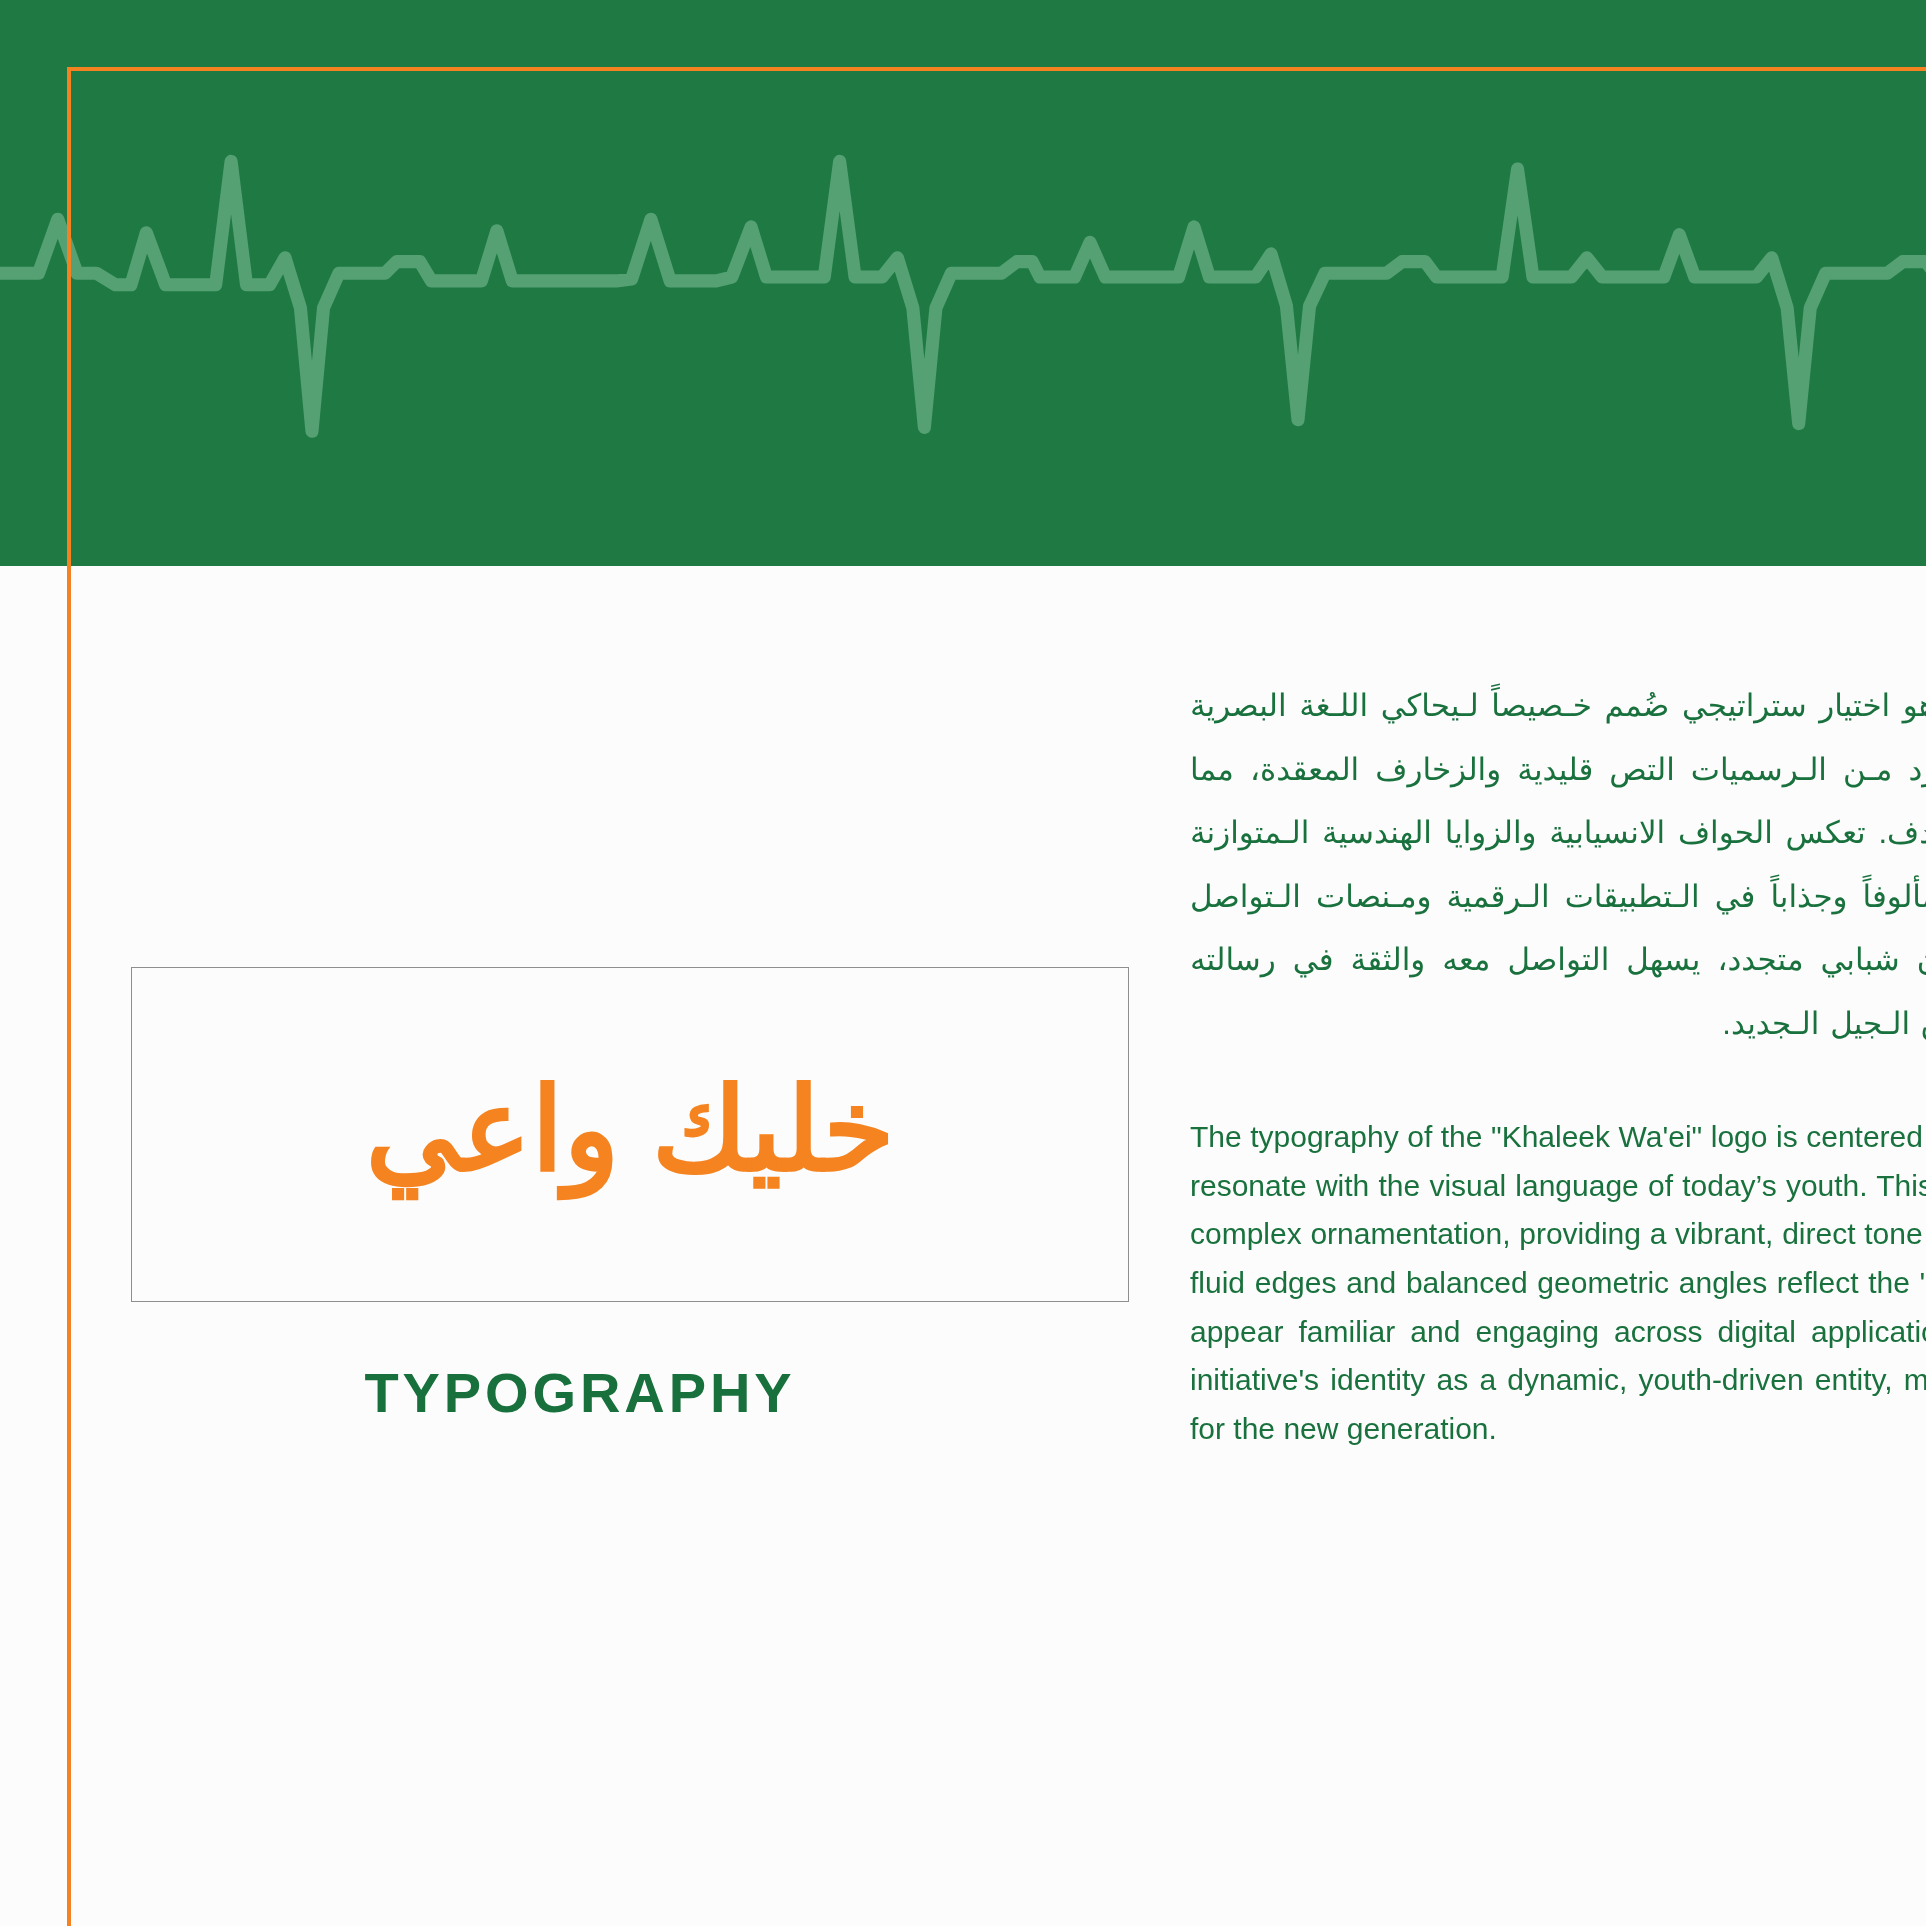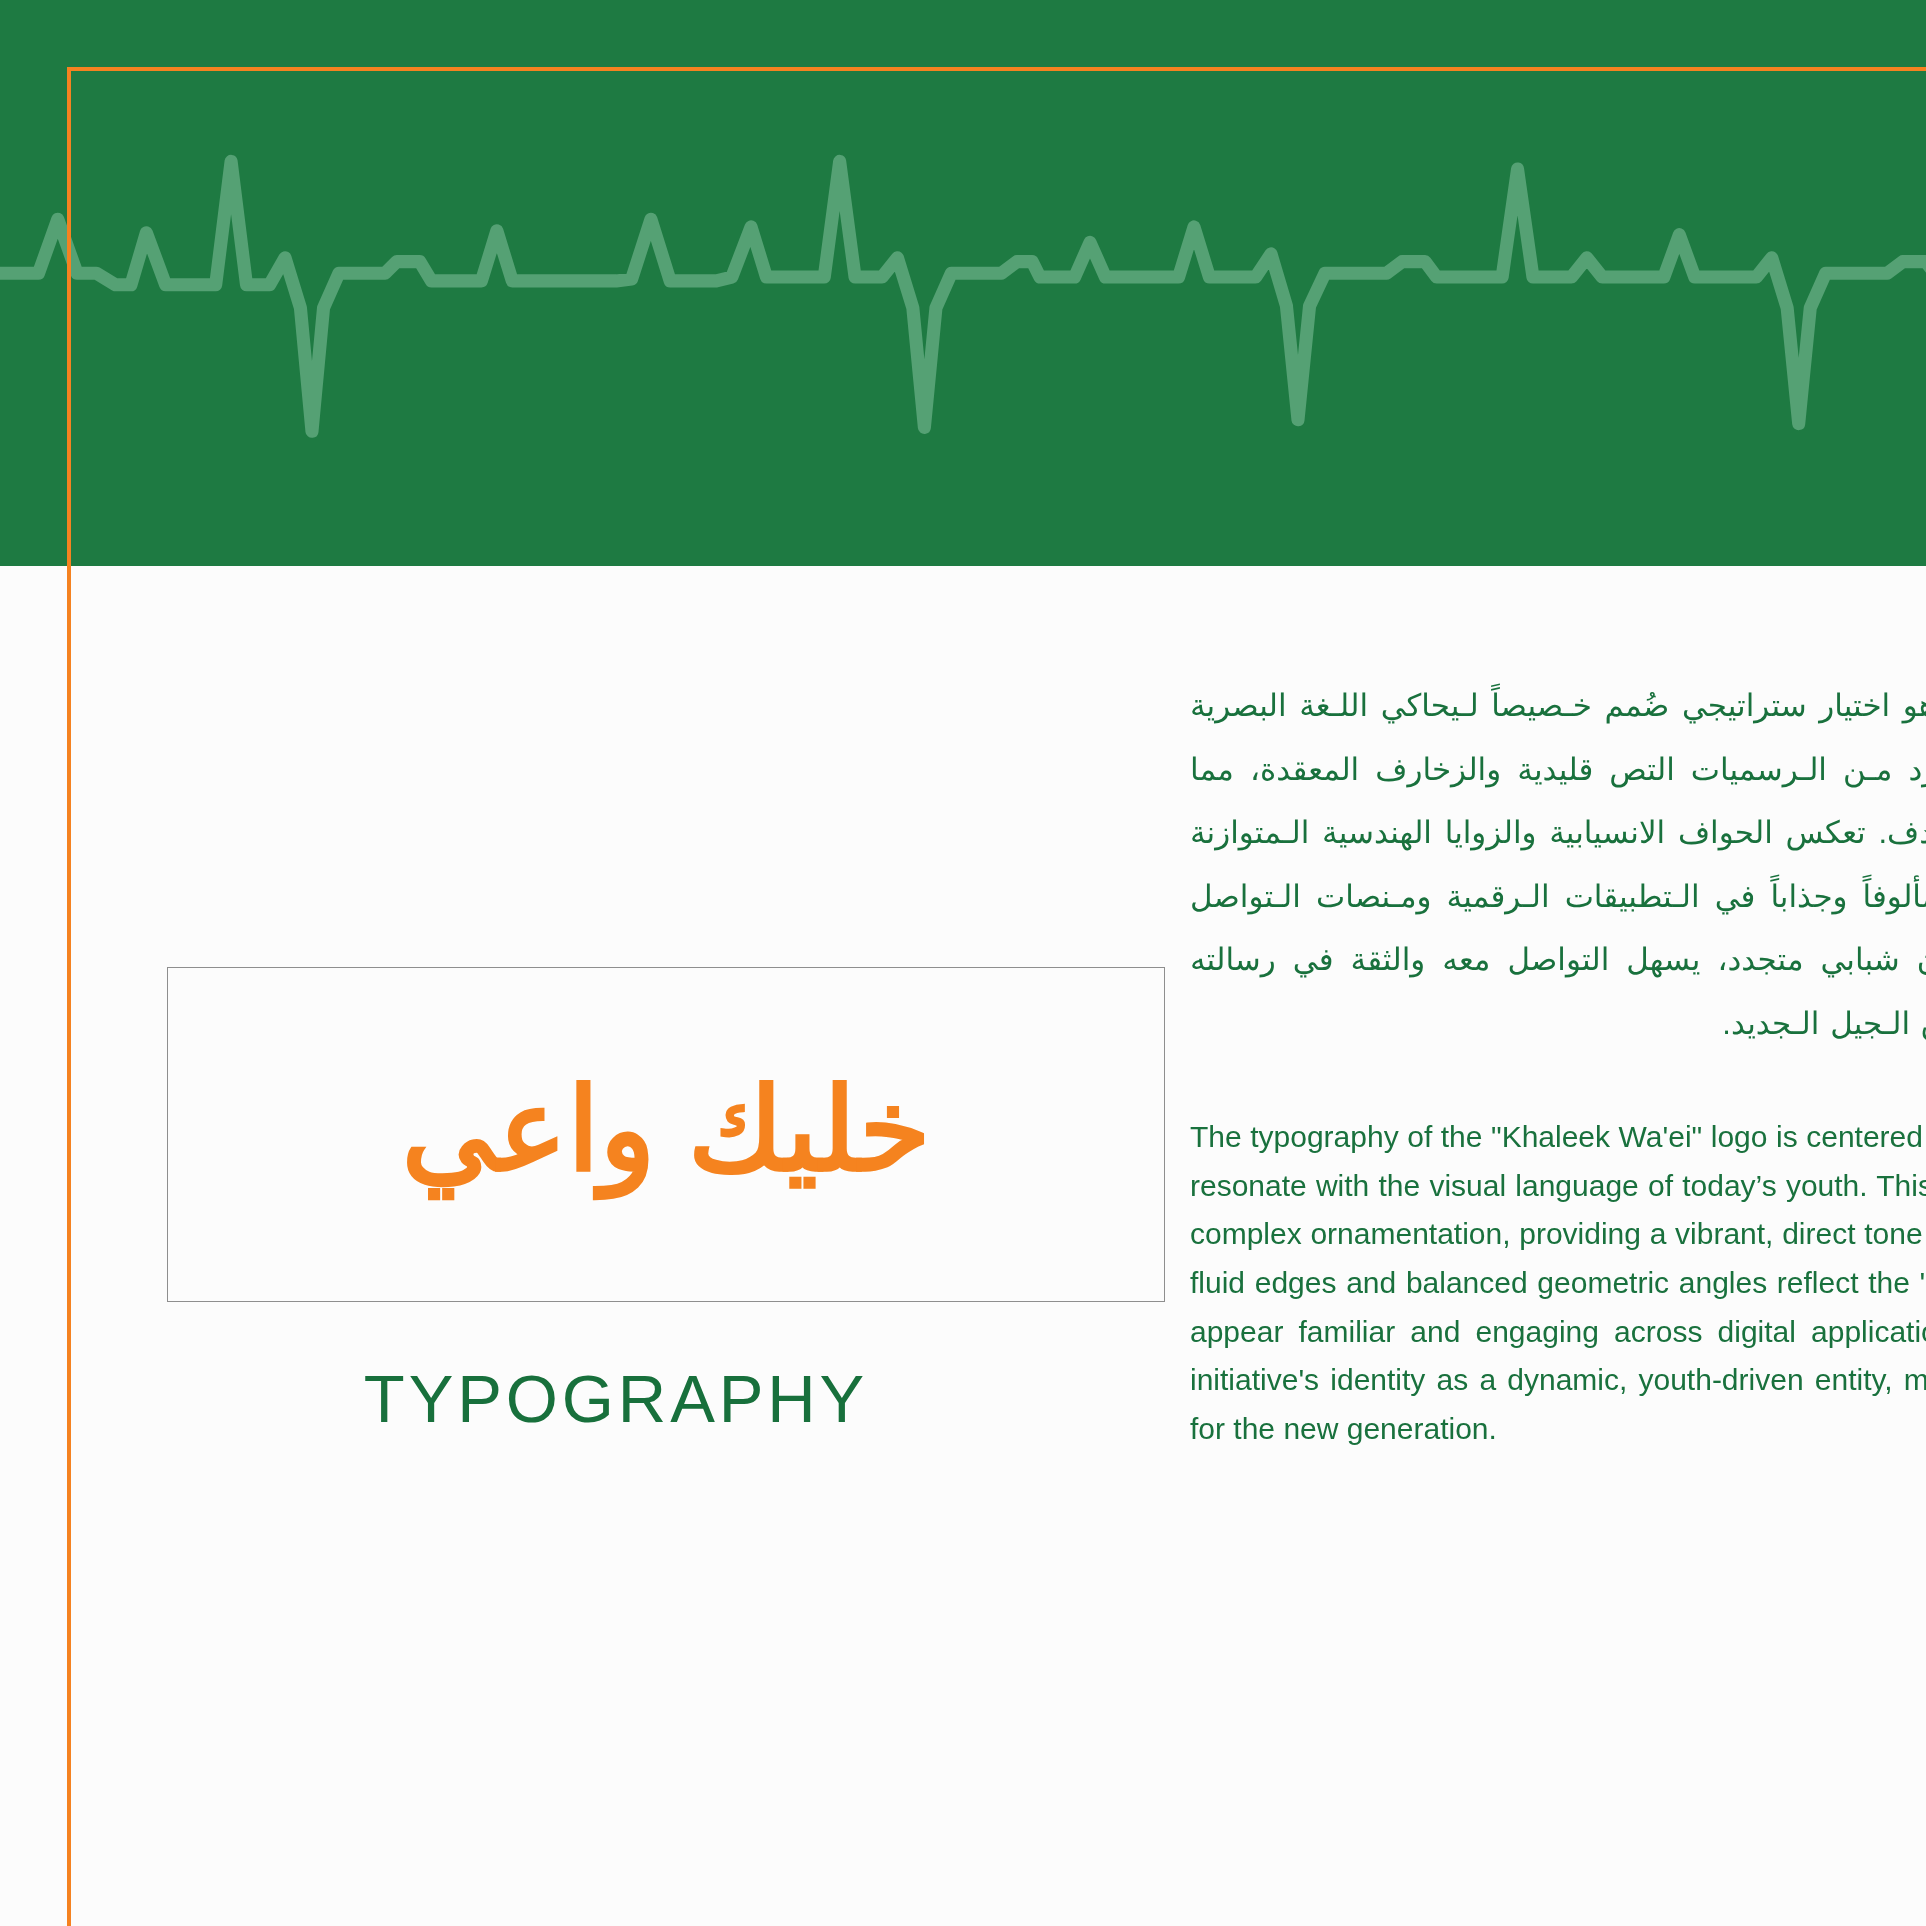--- a/index.html
+++ b/index.html
@@ -52,21 +52,20 @@
     pointer-events: none;
     z-index: 6;
   }
 
   
   #left-col {
     position: absolute;
     left: 131px; top: 967px;
     width: 898px;
     z-index: 5;
-    margin-left: 36px;
   }
   #logo-box {
     width: 998px; height: 335px;
     border: 1.5px solid #8e8e8e;
     box-sizing: border-box;
     display: flex;
     align-items: center;
     justify-content: center;
     background: transparent;
   }
@@ -75,24 +74,24 @@
     font-weight: 700;
     color: #f5831f;
     direction: rtl;
     line-height: 1;
     white-space: nowrap;
     transform: translateY(-5.4px);
   }
   #left-caption {
     margin-top: 58px;
     text-align: center;
-    font-size: 67px;
+    font-size: 56px;
     letter-spacing: 3.9px;
     color: #18703c;
-    font-weight: 400;
+    font-weight: 700;
   }
 
   
   #right-col {
     position: absolute;
     left: 1190px; top: 643px;
     width: 1707px;
     z-index: 5;
   }
   #arabic-para {

